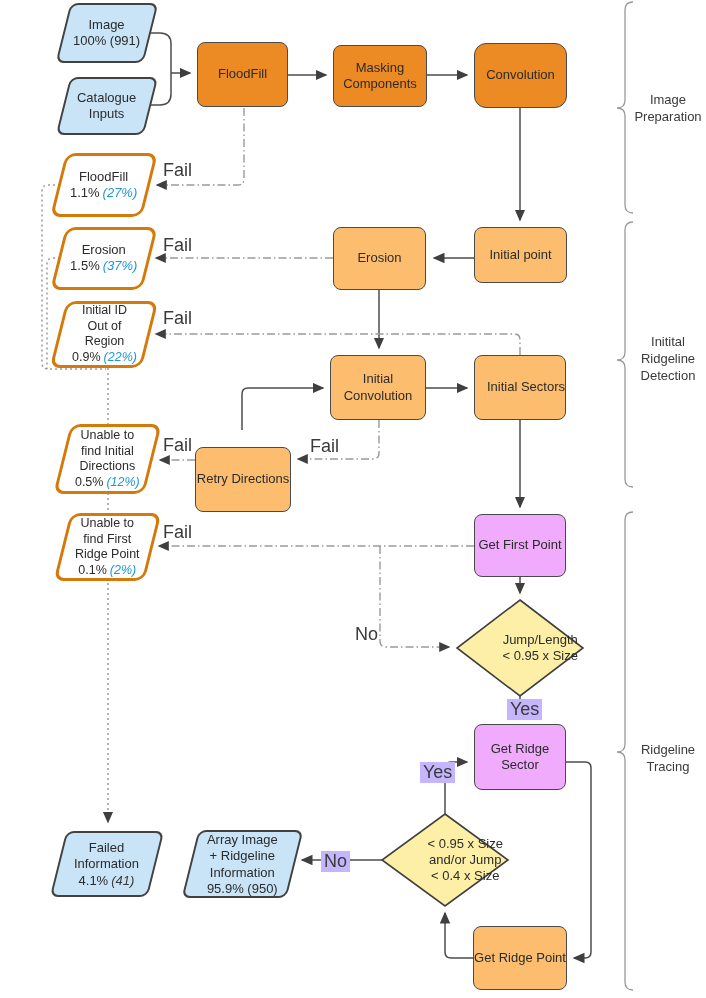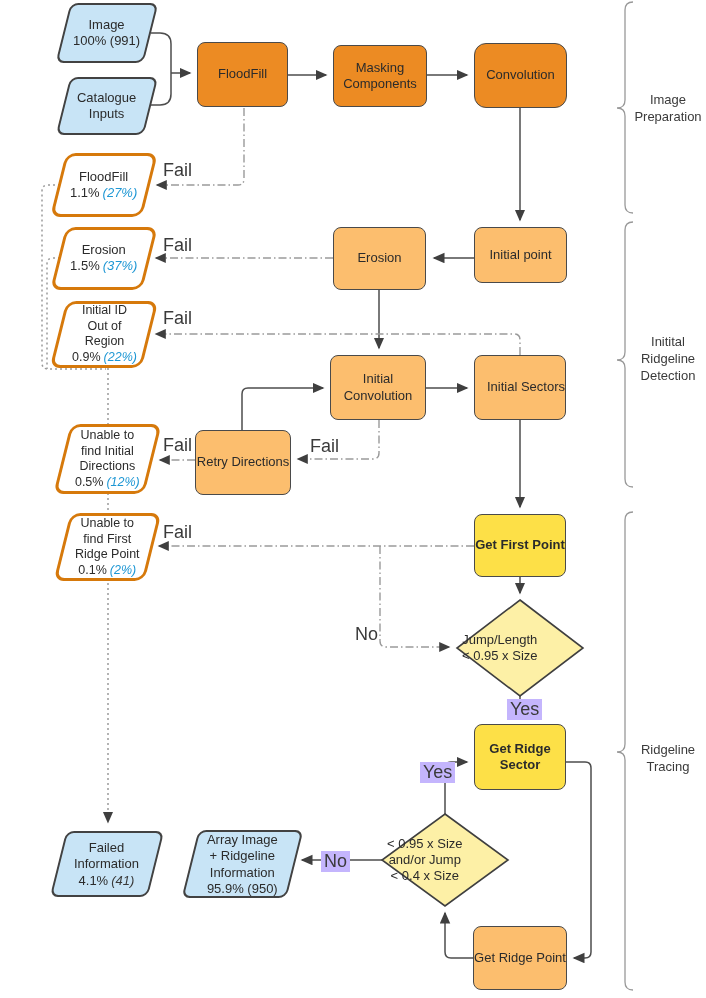--- a/index.html
+++ b/index.html
@@ -5,28 +5,28 @@
   html,body{margin:0;padding:0;background:#ffffff;}
   #stage{position:relative;width:706px;height:998px;background:#fff;
          font-family:"Liberation Sans",sans-serif;color:#2b2b2b;overflow:hidden;}
   svg.underlay{position:absolute;left:0;top:0;z-index:0;}
   .node{position:absolute;box-sizing:border-box;display:flex;align-items:center;justify-content:center;
         text-align:center;font-size:13px;line-height:1.25;z-index:1;}
   .node .txt{white-space:pre-line;}
   .rect{border:1.6px solid #4a4a4a;border-radius:8px;}
   .dark{background:#EC8B23;}
   .medium{background:#FCBE6E;}
-  .light{background:#fde047;font-weight:bold;}
+  .light{background:#f0abfc;}
   .para{border:2px solid #424242;border-radius:8px;background:#C8E4F6;transform:skewX(-14deg);}
   .para .txt{transform:skewX(14deg);}
   .failpara{border:3px solid #D6790B;border-radius:10px;background:#ffffff;transform:skewX(-14deg);}
   .failpara .txt{transform:skewX(14deg);}
   .pct{color:#1E97D4;font-style:italic;margin-left:3px;}
   .pct.darkpct{color:#3a3a3a;}
-  .dtext{position:absolute;display:flex;align-items:center;justify-content:flex-start;text-align:center;
+  .dtext{position:absolute;display:flex;align-items:center;justify-content:flex-end;text-align:center;
          font-size:13px;line-height:1.25;z-index:1;}
   .dtext .txt{white-space:pre-line;}
   .lbl{position:absolute;font-size:18px;color:#3a3a3a;z-index:2;}
   .lbl.onln{background:#c4b5fd;padding:0 3px;}
   .section-label{position:absolute;width:76px;text-align:center;font-size:13px;color:#3a3a3a;
                  white-space:pre-line;line-height:1.3;z-index:1;}
 </style>
 </head>
 <body>
 
@@ -109,21 +109,21 @@
   </div>
   <div class="node rect medium" style="left:474px;top:227px;width:93px;height:56px;">
     <span class="txt">Initial point</span>
   </div>
   <div class="node rect medium" style="left:330px;top:355px;width:96px;height:65px;">
     <span class="txt">Initial Convolution</span>
   </div>
   <div class="node rect medium" style="left:474px;top:355px;width:92px;height:65px;justify-content:flex-end;">
     <span class="txt">Initial Sectors</span>
   </div>
-  <div class="node rect medium" style="left:195px;top:430px;width:96px;height:65px;">
+  <div class="node rect medium" style="left:195px;top:447px;width:96px;height:65px;">
     <span class="txt">Retry Directions</span>
   </div>
   <div class="node rect light" style="left:474px;top:514px;width:92px;height:63px;">
     <span class="txt">Get First Point</span>
   </div>
   <div class="node rect medium" style="left:473px;top:926px;width:94px;height:64px;">
     <span class="txt">Get Ridge Point</span>
   </div>
   <div class="node rect light" style="left:474px;top:724px;width:92px;height:66px;">
     <span class="txt">Get Ridge

